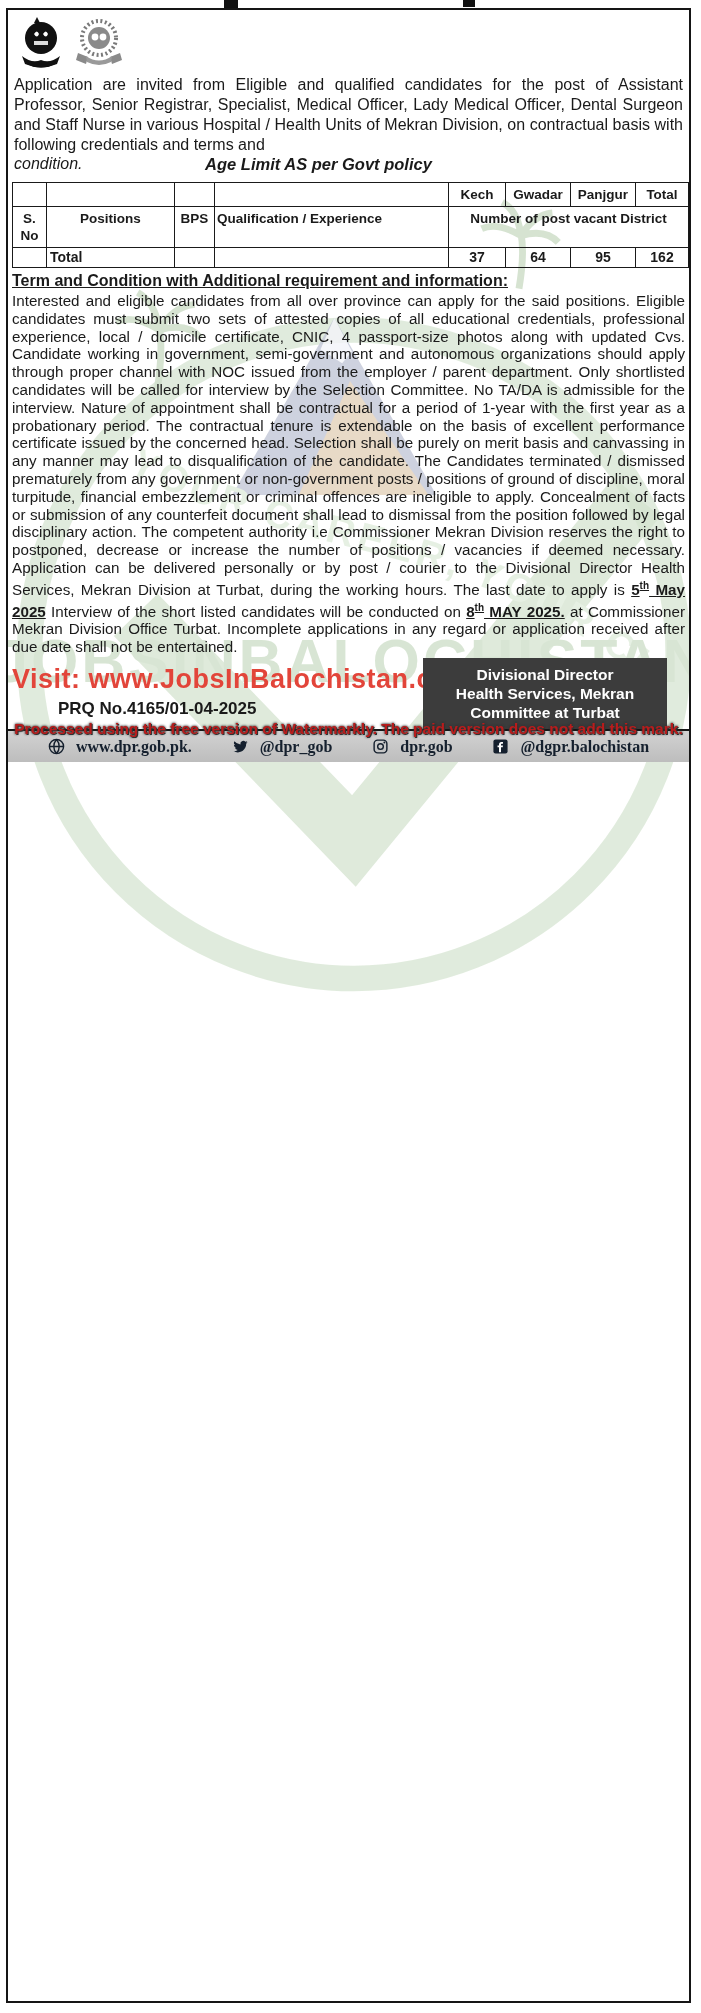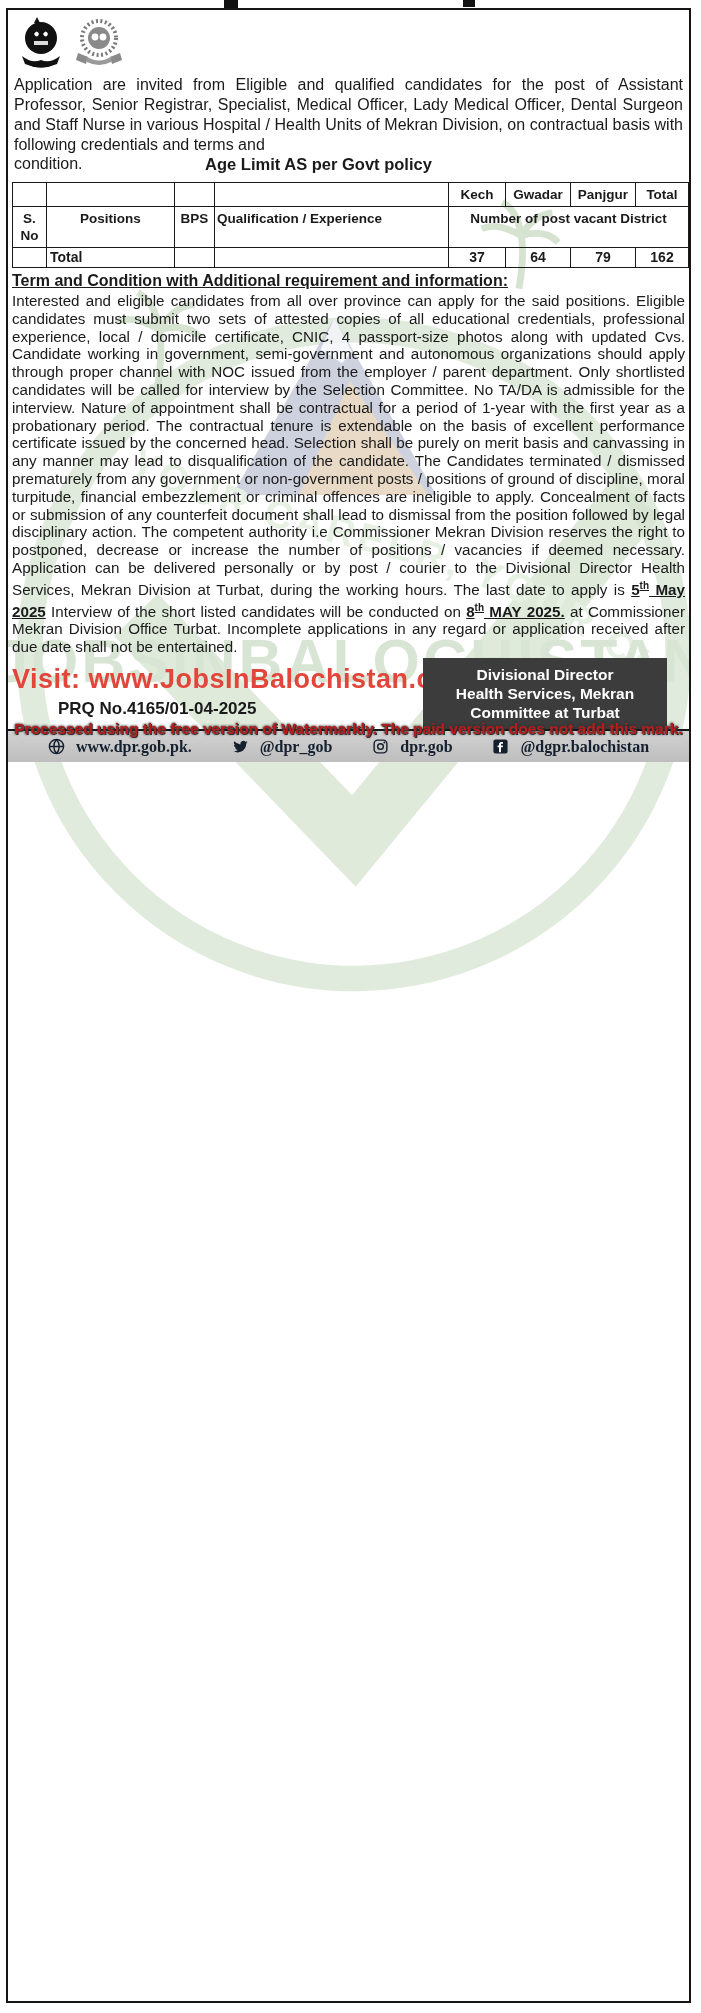--- a/index.html
+++ b/index.html
@@ -15,21 +15,21 @@
   
   .hdr{display:flex;align-items:flex-start;margin-top:5px;position:relative;z-index:2;}
   .logo{width:58px;height:56px;flex:0 0 auto;display:flex;align-items:center;justify-content:center;}
   .banner{
     flex:1;margin:4px 14px 0 10px;height:41px;background:#3c3c3c;
     display:flex;align-items:center;justify-content:center;
   }
   .banner-text{color:#fff;font-weight:bold;font-size:26px;letter-spacing:1px;}
   .intro{position:relative;z-index:2;margin:4px 2px 0 2px;}
   .intro p{margin:0;font-size:16px;line-height:20px;text-align:justify;}
-  .cond-row{position:relative;height:21px;font-size:16px;}
+  .cond-row{position:relative;height:21px;font-size:16px;font-style:italic;}
   .cond-word{position:absolute;left:0;top:0;}
   .age-limit{position:absolute;left:0;right:60px;text-align:center;font-weight:bold;font-size:16.5px;}
   
   table.jobs{border-collapse:collapse;width:100%;margin-top:6px;position:relative;z-index:2;table-layout:fixed;background:transparent;}
   table.jobs th, table.jobs td{border:1px solid #1a1a1a;vertical-align:top;padding:1px 3px;font-size:13.5px;line-height:17px;box-sizing:border-box;}
   table.jobs th{font-weight:bold;font-size:13.5px;padding:3px 2px;}
   th.grp{font-size:14px;}
   td.c, th.c{text-align:center;}
   tr.total-row td{font-weight:bold;font-size:14px;}
   
@@ -157,21 +157,21 @@
       </tr>
     </thead>
     <tbody id="rows">
         <tr class="total-row">
           <td></td>
           <td>Total</td>
           <td></td>
           <td></td>
           <td class="c">37</td>
           <td class="c">64</td>
-          <td class="c">79</td>
+          <td class="c">95</td>
           <td class="c">162</td>
         </tr>
       </tbody>
   </table>
 
   <div class="terms">
     <div class="terms-head">Term and Condition with Additional requirement and information:</div>
     <div class="terms-body" id="terms-body"><span class="">Interested and eligible candidates from all over province can apply for the said positions. Eligible candidates must submit two sets of attested copies of all educational credentials, professional experience, local / domicile certificate, CNIC, 4 passport-size photos along with updated Cvs. Candidate working in government, semi-government and autonomous organizations should apply through proper channel with NOC issued from the employer / parent department. Only shortlisted candidates will be called for interview by the Selection Committee. No TA/DA is admissible for the interview. Nature of appointment shall be contractual for a period of 1-year with the first year as a probationary period. The contractual tenure is extendable on the basis of excellent performance certificate issued by the concerned head. Selection shall be purely on merit basis and canvassing in any manner may lead to disqualification of the candidate. The Candidates terminated / dismissed prematurely from any government or non-government posts / positions of ground of discipline, moral turpitude, financial embezzlement or criminal offences are ineligible to apply. Concealment of facts or submission of any counterfeit document shall lead to dismissal from the position followed by legal disciplinary action. The competent authority i.e Commissioner Mekran Division reserves the right to postponed, decrease or increase the number of positions / vacancies if deemed necessary. Application can be delivered personally or by post / courier to the Divisional Director Health Services, Mekran Division at Turbat, during the working hours. The last date to apply is </span><span class="tb">5</span><span class="tu">th</span><span class="tb"> May 2025</span><span class=""> Interview of the short listed candidates will be conducted on </span><span class="tb">8</span><span class="tu">th</span><span class="tb"> MAY  2025.</span><span class=""> at Commissioner Mekran Division Office Turbat. Incomplete applications in any regard or application received after due date shall not be entertained.</span></div>
   </div>
 

